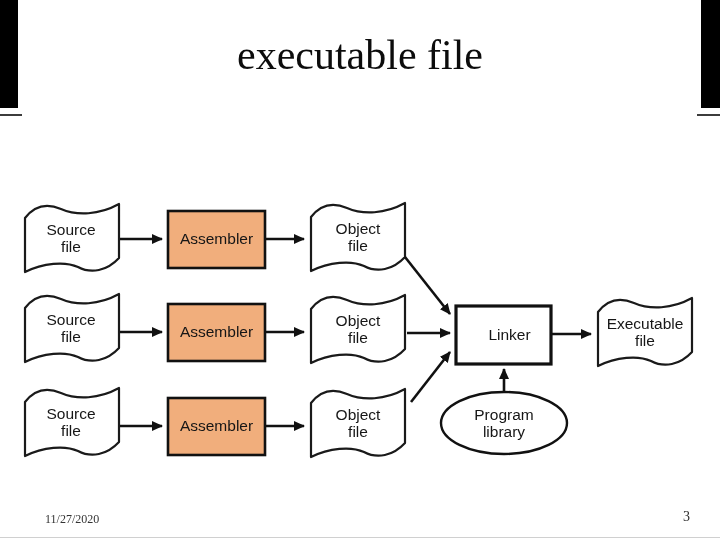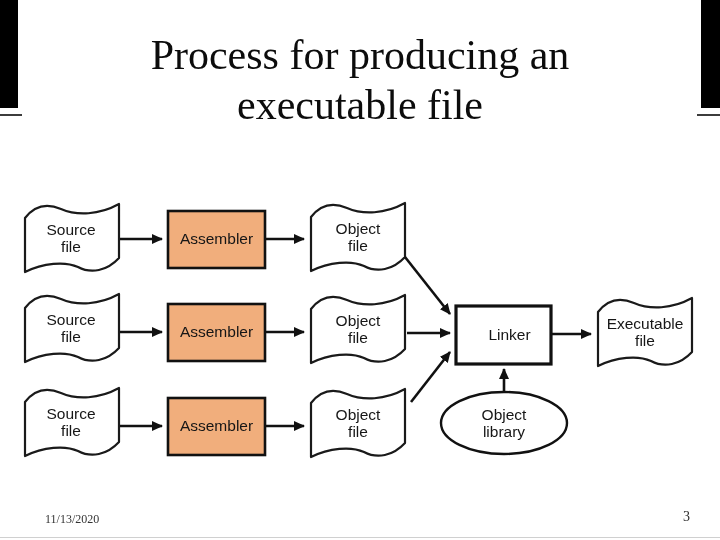--- a/index.html
+++ b/index.html
@@ -57,21 +57,20 @@
 </head>
 <body>
 
 <div class="corner-bar left"></div>
 <div class="corner-bar right"></div>
 <div class="edge-dash left"></div>
 <div class="edge-dash right"></div>
 <div class="bottom-rule"></div>
 
 <div class="slide-title">
-  <div>Process for producing an</div>
   <div>executable file</div>
 </div>
 
 <svg class="diagram-svg" width="720" height="540" viewBox="0 0 720 540">
   <defs>
     <path id="wavedoc" d="M 2,17 C 12,4 24,2 38,8 C 54,15 76,14 96,3 L 96,57 C 84,70 68,73 55,66 C 42,60 20,62 2,71 Z"></path>
     <marker id="arrowhead" markerUnits="userSpaceOnUse" markerWidth="12" markerHeight="10" refX="10" refY="5" orient="auto">
       <path d="M0,0 L11,5 L0,10 Z" fill="#111111"></path>
     </marker>
   </defs>
@@ -116,16 +115,16 @@
 <div class="node-label" style="left:39px;  top:311px; width:64px;">Source file</div>
 <div class="node-label" style="left:168px; top:323px; width:97px;">Assembler</div>
 <div class="node-label" style="left:330px; top:312px; width:56px;">Object file</div>
 
 <div class="node-label" style="left:39px;  top:405px; width:64px;">Source file</div>
 <div class="node-label" style="left:168px; top:417px; width:97px;">Assembler</div>
 <div class="node-label" style="left:330px; top:406px; width:56px;">Object file</div>
 
 <div class="node-label" style="left:472px; top:326px; width:75px;">Linker</div>
 <div class="node-label" style="left:600px; top:315px; width:90px;">Executable file</div>
-<div class="node-label" style="left:466px; top:406px; width:76px;">Object library</div>
+<div class="node-label" style="left:466px; top:406px; width:76px;">Program library</div>
 
-<div class="footer-date">11/13/2020</div>
+<div class="footer-date">11/27/2020</div>
 <div class="page-number">3</div>
 
 </body></html>

